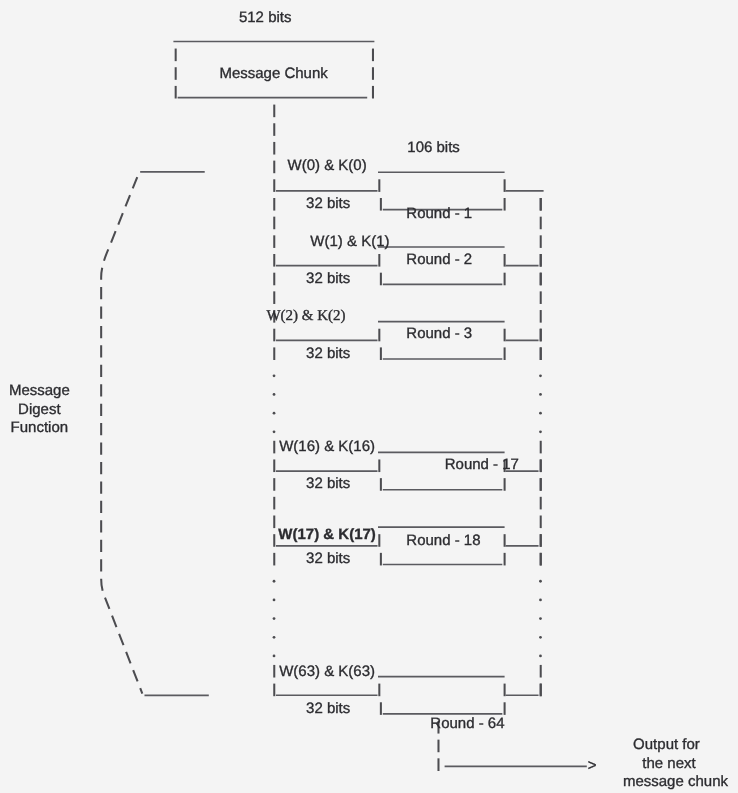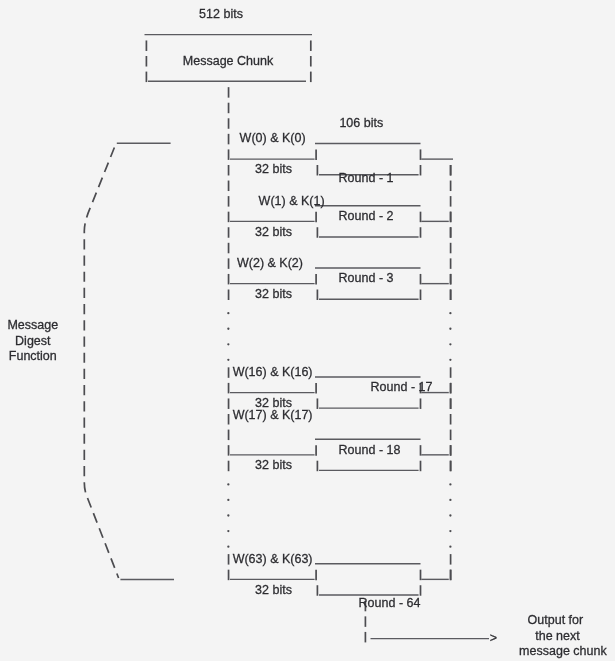--- a/index.html
+++ b/index.html
@@ -177,31 +177,31 @@
         <div class="lbl" style="left: 272.6px; top: 138.245px;">W(0) &amp; K(0)</div>
         <div class="lbl left" style="left: 338.6px; top: 153.81px; margin-top: 24px;">Round - 1</div>
         <div class="lbl" style="left: 273.5px; top: 169.375px;">32 bits</div>
       </div>
       <div class="round-labels">
         <div class="lbl" style="left: 272.6px; top: 200.505px; margin-left: 19px;">W(1) &amp; K(1)</div>
         <div class="lbl left" style="left: 338.6px; top: 216.07px;">Round - 2</div>
         <div class="lbl" style="left: 273.5px; top: 231.635px;">32 bits</div>
       </div>
       <div class="round-labels">
-        <div class="lbl" style="left: 270px; top: 262.765px;">W(2) &amp; K(2)</div>
+        <div class="lbl" style="left: 255px; top: 262.765px; font-family: Liberation Serif, serif;">W(2) &amp; K(2)</div>
         <div class="lbl left" style="left: 338.6px; top: 278.33px;">Round - 3</div>
         <div class="lbl" style="left: 273.5px; top: 293.895px;">32 bits</div>
       </div>
       <div class="round-labels">
         <div class="lbl" style="left: 272.6px; top: 371.72px;">W(16) &amp; K(16)</div>
         <div class="lbl left" style="left: 338.6px; top: 387.285px; padding-left: 32px;">Round - 17</div>
         <div class="lbl" style="left: 273.5px; top: 402.85px;">32 bits</div>
       </div>
       <div class="round-labels">
-        <div class="lbl" style="left: 272.6px; top: 415px;">W(17) &amp; K(17)</div>
+        <div class="lbl" style="left: 272.6px; top: 445px; font-weight: bold;">W(17) &amp; K(17)</div>
         <div class="lbl left" style="left: 338.6px; top: 449.545px;">Round - 18</div>
         <div class="lbl" style="left: 273.5px; top: 465.11px;">32 bits</div>
       </div>
       <div class="round-labels">
         <div class="lbl" style="left: 272.6px; top: 558.5px;">W(63) &amp; K(63)</div>
         <div class="lbl left" style="left: 338.6px; top: 603px; padding-left: 20px;">Round - 64</div>
         <div class="lbl" style="left: 273.5px; top: 589.63px;">32 bits</div>
       </div>
     </div>
 </div>

